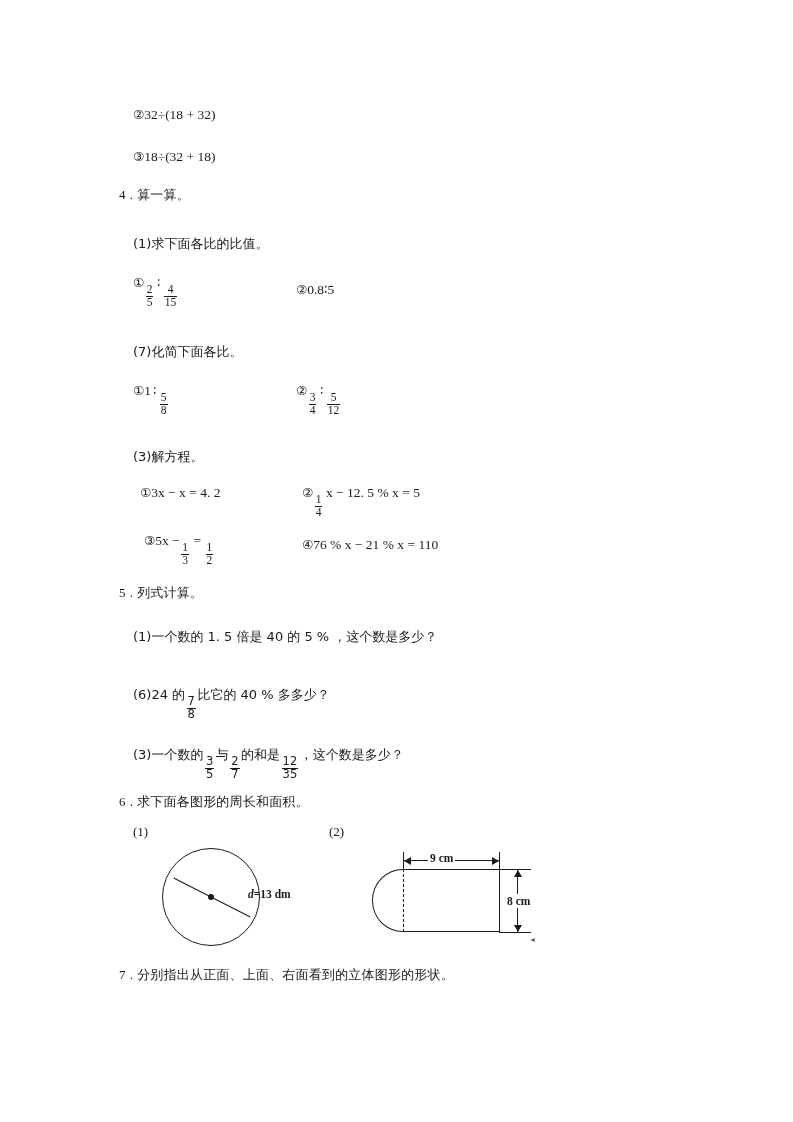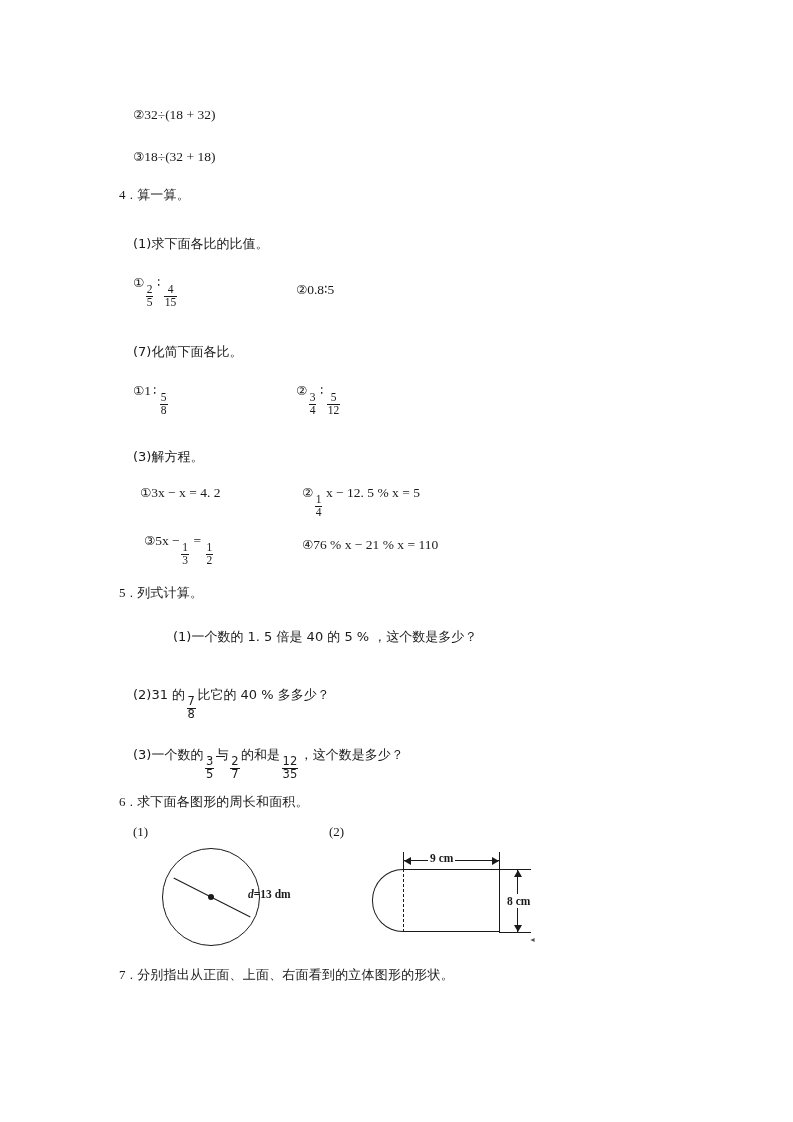--- a/index.html
+++ b/index.html
@@ -305,24 +305,24 @@
   </div>
 
   <div class="line expr" style="left:302px; top:538px;">
     <span class="circnum">④</span><span class="num">76 % x − 21 % x = 110</span>
   </div>
 
   <div class="line item-head cjk" style="left:119px; top:586px;">
     <span class="num">5</span><span class="num" style="padding:0 4px;">.</span><span>列式计算。</span>
   </div>
 
-  <div class="line sub cjk" style="left:133px; top:630px;margin-left:40px;">(1)一个数的 1. 5 倍是 40 的 5 % ，这个数是多少？</div>
+  <div class="line sub cjk" style="left:133px; top:630px;">(1)一个数的 1. 5 倍是 40 的 5 % ，这个数是多少？</div>
 
   <div class="line sub cjk" style="left:133px; top:688px;">
-    <span>(2)31 的</span><span class="frac">
+    <span>(6)24 的</span><span class="frac">
         <span class="n">7</span>
         <span class="d">8</span>
       </span><span>比它的 40 % 多多少？</span>
   </div>
 
   <div class="line sub cjk" style="left:133px; top:748px;">
     <span>(3)一个数的</span><span class="frac">
         <span class="n">3</span>
         <span class="d">5</span>
       </span><span>与</span><span class="frac">

